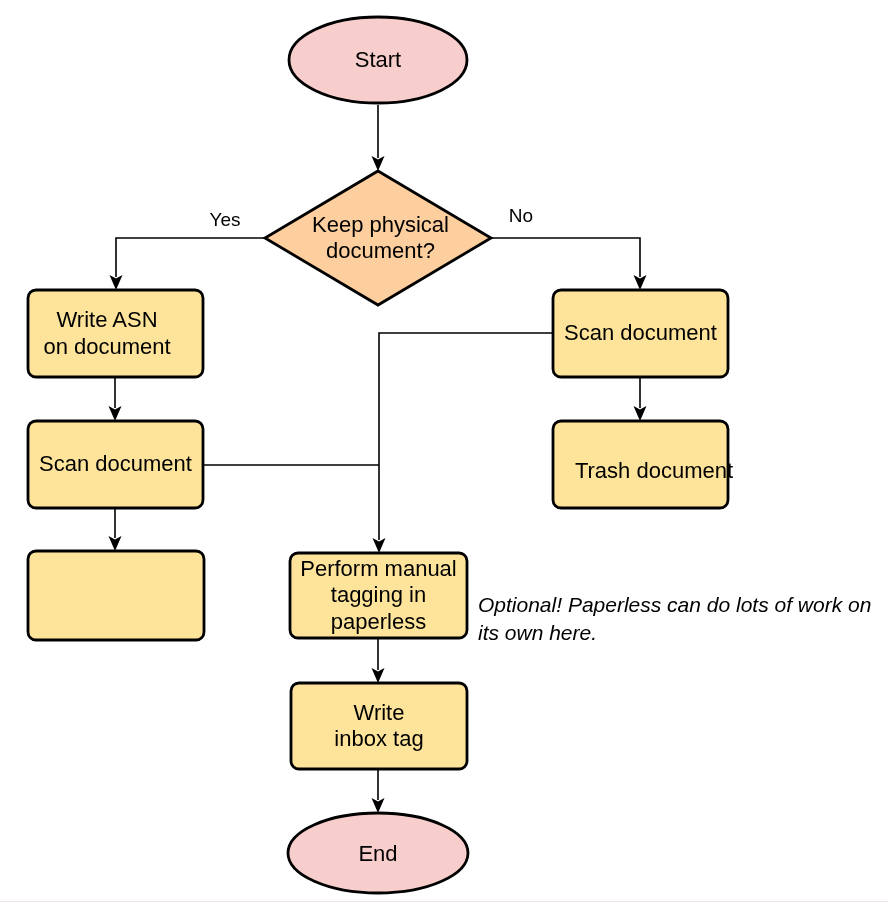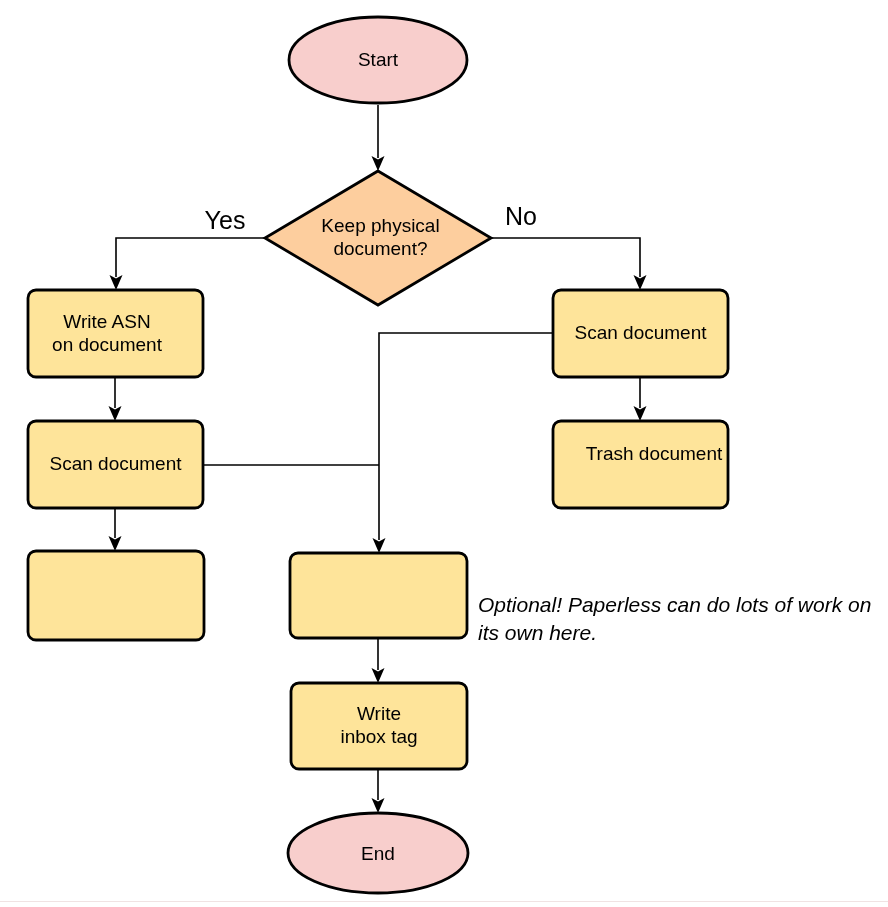--- a/index.html
+++ b/index.html
@@ -4,24 +4,24 @@
 <style>
   html, body { margin:0; padding:0; background:#ffffff; }
   body { width:888px; height:907px; font-family:"Liberation Sans", "DejaVu Sans", sans-serif; }
   .canvas { position:relative; width:888px; height:907px; overflow:hidden; background:#ffffff; }
   svg.layer { position:absolute; left:0; top:0; }
   .edge { fill:none; stroke:#000000; stroke-width:1.6px; }
   .arrowhead { fill:#000000; stroke:none; }
   .shape { stroke:#000000; stroke-width:2.8px; }
   .label {
     position:absolute; display:flex; align-items:center; justify-content:center;
-    text-align:center; white-space:pre-line; font-size:19px; line-height:1.2;
+    text-align:center; white-space:pre-line; font-size:22px; line-height:1.2;
     color:#000000; pointer-events:none;
   }
-  .edge-label { font-size:25px; }
+  .edge-label { font-size:19px; }
   .annotation {
     position:absolute; left:478px; top:591px; width:436px;
     font-size:21px; font-style:italic; line-height:1.33;
     white-space:pre-line; text-align:left; color:#000000;
   }
   .bottom-rule {
     position:absolute; left:0; top:901px; width:888px; height:0;
     border-top:1px solid #f0e3e3;
   }
 </style>
@@ -93,22 +93,25 @@
 document?</div>
 
   <div class="label" style="left:28px;top:290px;width:158px;height:87px">Write ASN
 on document</div>
 
   <div class="label" style="left:28px;top:421px;width:175px;height:87px">Scan document</div>
 
 
   <div class="label" style="left:553px;top:290px;width:175px;height:87px">Scan document</div>
 
-  <div class="label" style="left:553px;top:411px;width:202px;height:87px">Trash document</div>
+  <div class="label" style="left:553px;top:428px;width:202px;height:87px">Trash document</div>
 
+  <div class="label" style="left:290px;top:553px;width:177px;height:85px">Perform manual
+tagging in
+paperless</div>
 
   <div class="label" style="left:291px;top:683px;width:176px;height:86px">Write
 inbox tag</div>
 
   <div class="label" style="left:288px;top:815px;width:180px;height:78px">End</div>
 
   <div class="label edge-label" style="left:197px;top:208px;width:56px;height:24px">Yes</div>
 
   <div class="label edge-label" style="left:493px;top:204px;width:56px;height:24px">No</div>
 

